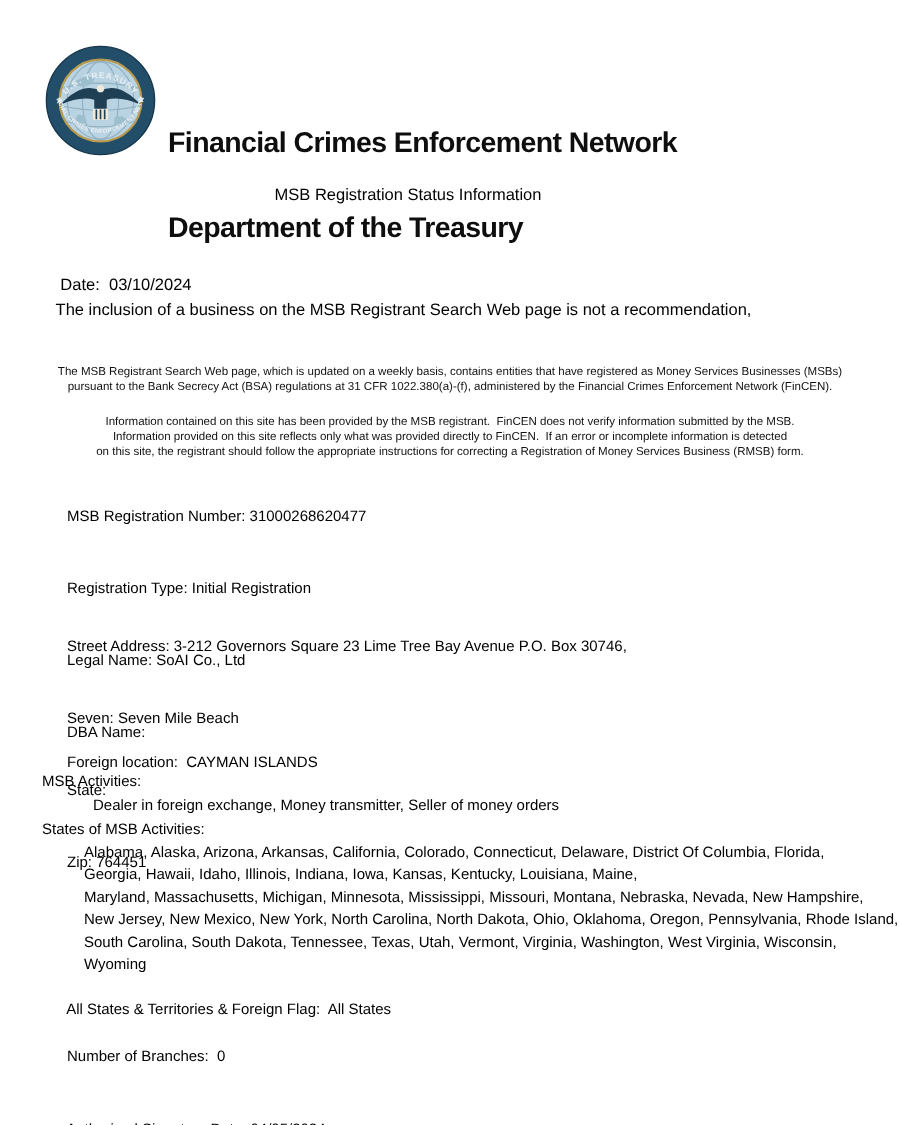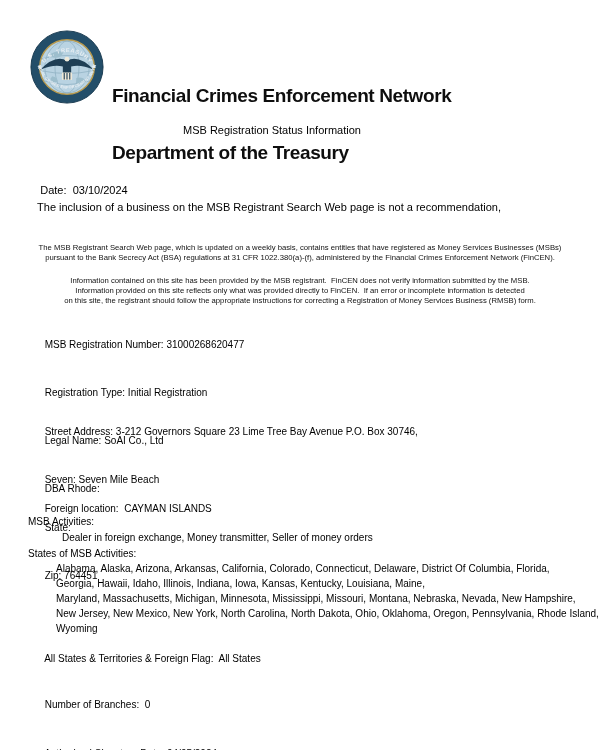--- a/index.html
+++ b/index.html
@@ -108,21 +108,21 @@
     <div class="fline">
       <span>MSB Registration Number:</span><span> 31000268620477</span>
     </div>
     <div class="fline">
       <span>Registration Type:</span><span> Initial Registration</span>
     </div>
     <div class="fline">
       <span>Legal Name:</span><span> SoAI Co., Ltd</span>
     </div>
     <div class="fline">
-      <span>DBA Rhode:</span><span></span>
+      <span>DBA Name:</span><span></span>
     </div>
   </div>
 
   <div class="abs fblock block-b">
     <div class="fline">
       <span>Street Address:</span><span> 3-212 Governors Square 23 Lime Tree Bay Avenue P.O. Box 30746,</span>
     </div>
     <div class="fline">
       <span>Seven:</span><span> Seven Mile Beach</span>
     </div>
@@ -144,20 +144,21 @@
     <div class="fline">MSB Activities:</div>
     <div class="fline indent">Dealer in foreign exchange, Money transmitter, Seller of money orders</div>
   </div>
 
   <div class="abs fblock states">
     <div class="fline">States of MSB Activities:</div>
     <div class="fline indent">Alabama, Alaska, Arizona, Arkansas, California, Colorado, Connecticut, Delaware, District Of Columbia, Florida,</div>
     <div class="fline indent">Georgia, Hawaii, Idaho, Illinois, Indiana, Iowa, Kansas, Kentucky, Louisiana, Maine,</div>
     <div class="fline indent">Maryland, Massachusetts, Michigan, Minnesota, Mississippi, Missouri, Montana, Nebraska, Nevada, New Hampshire,</div>
     <div class="fline indent">New Jersey, New Mexico, New York, North Carolina, North Dakota, Ohio, Oklahoma, Oregon, Pennsylvania, Rhode Island,</div>
+    <div class="fline indent">South Carolina, South Dakota, Tennessee, Texas, Utah, Vermont, Virginia, Washington, West Virginia, Wisconsin,</div>
     <div class="fline indent">Wyoming</div>
     <div class="fline">
       <span>All States &amp; Territories &amp; Foreign Flag:</span><span>  All States</span>
     </div>
   </div>
 
   <div class="abs fblock bottom">
     <div class="fline">
       <span>Number of Branches:</span><span>  0</span>
     </div>

